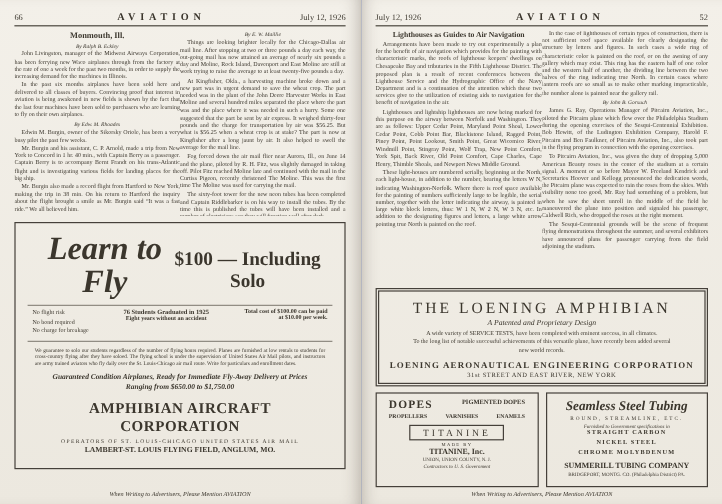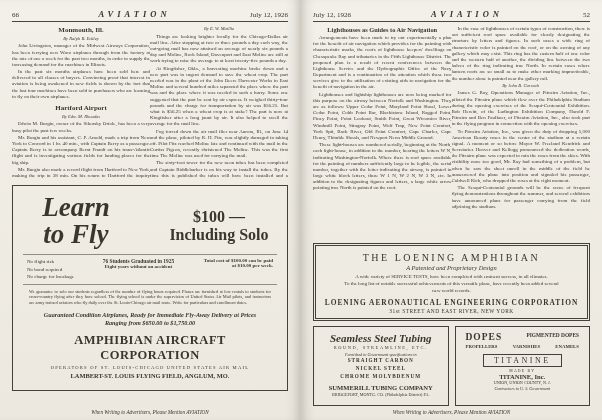--- a/index.html
+++ b/index.html
@@ -13,40 +13,40 @@
   .page{
     width:301px;box-sizing:border-box;
     padding:9px 12px 5px 12px;
     display:flex;flex-direction:column;
     background:linear-gradient(#f3f0e9,#ece8df);
   }
   .page-left{box-shadow:inset -10px 0 14px -10px rgba(60,50,40,.35);border-right:1px solid #cfcabf;}
   .page-right{box-shadow:inset 10px 0 14px -10px rgba(60,50,40,.35);}
 
   .masthead{display:flex;justify-content:space-between;align-items:baseline;font-size:7px;}
-  .mast-title{font-weight:bold;font-size:8.5px;letter-spacing:4px;font-style:italic;}
+  .mast-title{font-weight:bold;font-size:8.5px;letter-spacing:4px;}
   .mast-rule{border-top:1px solid #4a463e;margin:2px 0 4px 0;}
 
   .cols{display:flex;gap:0;overflow:hidden;}
   .cols-left{height:154px;}
   .cols-right{height:218px;}
   .col{flex:1;overflow:hidden;font-size:5px;line-height:1.24;text-align:justify;}
   .article-title{font-size:7px;font-weight:bold;text-align:center;margin:4px 0 1px 0;}
   .article-title.first{margin-top:0;}
   .article-title-wide{font-size:6.4px;}
   .byline{font-size:4.6px;font-style:italic;text-align:center;margin:0 0 2px 0;}
   .col p{margin:0 0 1px 0;text-indent:6px;}
 
   
   .ad-ltf{
     border:1px solid #45403a;margin-top:5px;height:206px;box-sizing:border-box;
     padding:8px 10px 6px 10px;text-align:center;overflow:hidden;
     display:flex;flex-direction:column;
   }
-  .ltf-top{display:flex;justify-content:space-between;align-items:flex-end;padding:0 8px;gap:48px;}
+  .ltf-top{display:flex;justify-content:space-between;align-items:flex-end;padding:0 8px;}
   .ltf-headline{font-size:27px;font-style:italic;font-weight:bold;line-height:1;}
   .ltf-price{font-size:16px;font-weight:bold;padding-bottom:4px;}
   .ltf-benefits{
     display:flex;justify-content:space-between;align-items:flex-start;
     margin-top:6px;padding:3px 4px;font-size:5px;text-align:left;
     border-top:1px solid rgba(70,64,55,.55);border-bottom:1px solid rgba(70,64,55,.55);
   }
   .ltf-ben-left div{line-height:1.5;}
   .ltf-ben-center{text-align:center;font-weight:bold;}
   .ltf-ben-center .b0{font-size:5.4px;}
@@ -55,21 +55,21 @@
   .ltf-guarantee{font-size:6.2px;font-weight:bold;font-style:italic;margin:2px 14px 3px 14px;line-height:1.3;}
   .ltf-company{font-size:12.5px;font-weight:bold;letter-spacing:.5px;margin-top:3px;}
   .ltf-sub{font-size:4.6px;letter-spacing:1.2px;margin-top:2px;}
   .ltf-address{font-size:6.4px;font-weight:bold;margin-top:2px;}
 
   
   .ad-loening{
     border:3px double #45403a;margin-top:5px;box-sizing:border-box;
     padding:6px 8px;text-align:center;overflow:hidden;
   }
-  .loening-title{font-size:10px;letter-spacing:2.5px;}
+  .loening-title{font-size:13px;letter-spacing:2.5px;}
   .loening-sub{font-style:italic;font-size:6.4px;margin:1px 0 3px 0;}
   .loening-p{font-size:5px;margin:1px 18px;line-height:1.3;}
   .loening-company{font-size:7.4px;font-weight:bold;letter-spacing:1px;margin-top:4px;}
   .loening-address{font-size:5.4px;letter-spacing:.5px;margin-top:1px;}
 
   
   .ads-row{display:flex;gap:6px;margin-top:5px;height:82px;}
   .ad-box{flex:1;border:1px solid #45403a;box-sizing:border-box;padding:5px 6px;text-align:center;overflow:hidden;}
   .sum-head{font-size:11px;font-weight:bold;font-style:italic;}
   .sum-sub{font-size:4.4px;letter-spacing:1.6px;margin:1px 0 2px 0;}
@@ -103,21 +103,20 @@
     </header>
     <div class="mast-rule"></div>
 
     <div class="cols cols-left">
       <div class="col">
         <h2 class="article-title first">Monmouth, Ill.</h2>
         <div class="byline">By Ralph B. Eckley</div>
         <p>John Livingston, manager of the Midwest Airways Corporation, has been ferrying new Waco airplanes through from the factory at the rate of one a week for the past two months, in order to supply the increasing demand for the machines in Illinois.</p>
         <p>In the past six months airplanes have been sold here and delivered to all classes of buyers. Convincing proof that interest in aviation is being awakened in new fields is shown by the fact that the last four machines have been sold to purchasers who are learning to fly on their own airplanes.</p>
 
-        <h2 class="article-title">Hartford Airport</h2>
         <div class="byline">By Edw. M. Rhoades</div>
         <p>Edwin M. Burgin, owner of the Sikorsky Oriole, has been a very busy pilot the past few weeks.</p>
         <p>Mr. Burgin and his assistant, C. P. Arnold, made a trip from New York to Concord in 1 hr. 40 min., with Captain Berry as a passenger. Captain Berry is to accompany Bernt Frandt on his trans-Atlantic flight and is investigating various fields for landing places for the big ship.</p>
         <p>Mr. Burgin also made a record flight from Hartford to New York, making the trip in 38 min. On his return to Hartford the inquiry about the flight brought a smile as Mr. Burgin said “It was a fast ride.” We all believed him.</p>
 
       </div>
       <div class="col">
         <div class="byline">By E. W. Maillie</div>
         <p>Things are looking brighter locally for the Chicago-Dallas air mail line. After stopping at two or three pounds a day each way, the out-going mail has now attained an average of nearly six pounds a day and Moline, Rock Island, Davenport and East Moline are still at work trying to raise the average to at least twenty-five pounds a day.</p>
         <p>At Kingfisher, Okla., a harvesting machine broke down and a new part was in urgent demand to save the wheat crop. The part needed was in the plant of the John Deere Harvester Works in East Moline and several hundred miles separated the place where the part was and the place where it was needed in such a hurry. Some one suggested that the part be sent by air express. It weighed thirty-four pounds and the charge for transportation by air was $56.25. But what is $56.25 when a wheat crop is at stake? The part is now at Kingfisher after a long jaunt by air. It also helped to swell the average for the mail line.</p>
@@ -180,44 +179,44 @@
     <div class="ad-loening">
       <div class="loening-title">THE LOENING AMPHIBIAN</div>
       <div class="loening-sub">A Patented and Proprietary Design</div>
       <p class="loening-p">A wide variety of SERVICE TESTS, have been completed with eminent success, in all climates.</p>
       <p class="loening-p">To the long list of notable successful achievements of this versatile plane, have recently been added several new world records.</p>
       <div class="loening-company">LOENING AERONAUTICAL ENGINEERING CORPORATION</div>
       <div class="loening-address">31st STREET AND EAST RIVER, NEW YORK</div>
     </div>
 
     <div class="ads-row">
+      <div class="ad-box">
+        <div class="tit-row1">
+          <div class="tit-dopes">DOPES</div>
+          <div class="tit-right">PIGMENTED DOPES</div>
+        </div>
+        <div class="tit-row2">
+          <span>PROPELLERS</span>
+          <span>VARNISHES</span>
+          <span>ENAMELS</span>
+        </div>
+        <div class="tit-brand">TITANINE</div>
+        <div class="tit-madeby">MADE BY</div>
+        <div class="tit-company">TITANINE, Inc.</div>
+        <div class="tit-address">UNION, UNION COUNTY, N. J.</div>
+        <div class="tit-tag">Contractors to U. S. Government</div>
+      </div>
       <div class="ad-box">
         <div class="sum-head">Seamless Steel Tubing</div>
         <div class="sum-sub">ROUND, STREAMLINE, ETC.</div>
         <div class="sum-intro">Furnished to Government specifications in</div>
         <div class="sum-grade">STRAIGHT CARBON</div>
         <div class="sum-grade">NICKEL STEEL</div>
         <div class="sum-grade">CHROME MOLYBDENUM</div>
         <div class="sum-company">SUMMERILL TUBING COMPANY</div>
         <div class="sum-address">BRIDGEPORT, MONTG. CO. (Philadelphia District) PA.</div>
       </div>
-      <div class="ad-box">
-        <div class="tit-row1">
-          <div class="tit-dopes">DOPES</div>
-          <div class="tit-right">PIGMENTED DOPES</div>
-        </div>
-        <div class="tit-row2">
-          <span>PROPELLERS</span>
-          <span>VARNISHES</span>
-          <span>ENAMELS</span>
-        </div>
-        <div class="tit-brand">TITANINE</div>
-        <div class="tit-madeby">MADE BY</div>
-        <div class="tit-company">TITANINE, Inc.</div>
-        <div class="tit-address">UNION, UNION COUNTY, N. J.</div>
-        <div class="tit-tag">Contractors to U. S. Government</div>
-      </div>
     </div>
 
     <footer class="page-footer">When Writing to Advertisers, Please Mention AVIATION</footer>
   </section>
 
 </div>
 
 </body></html>

